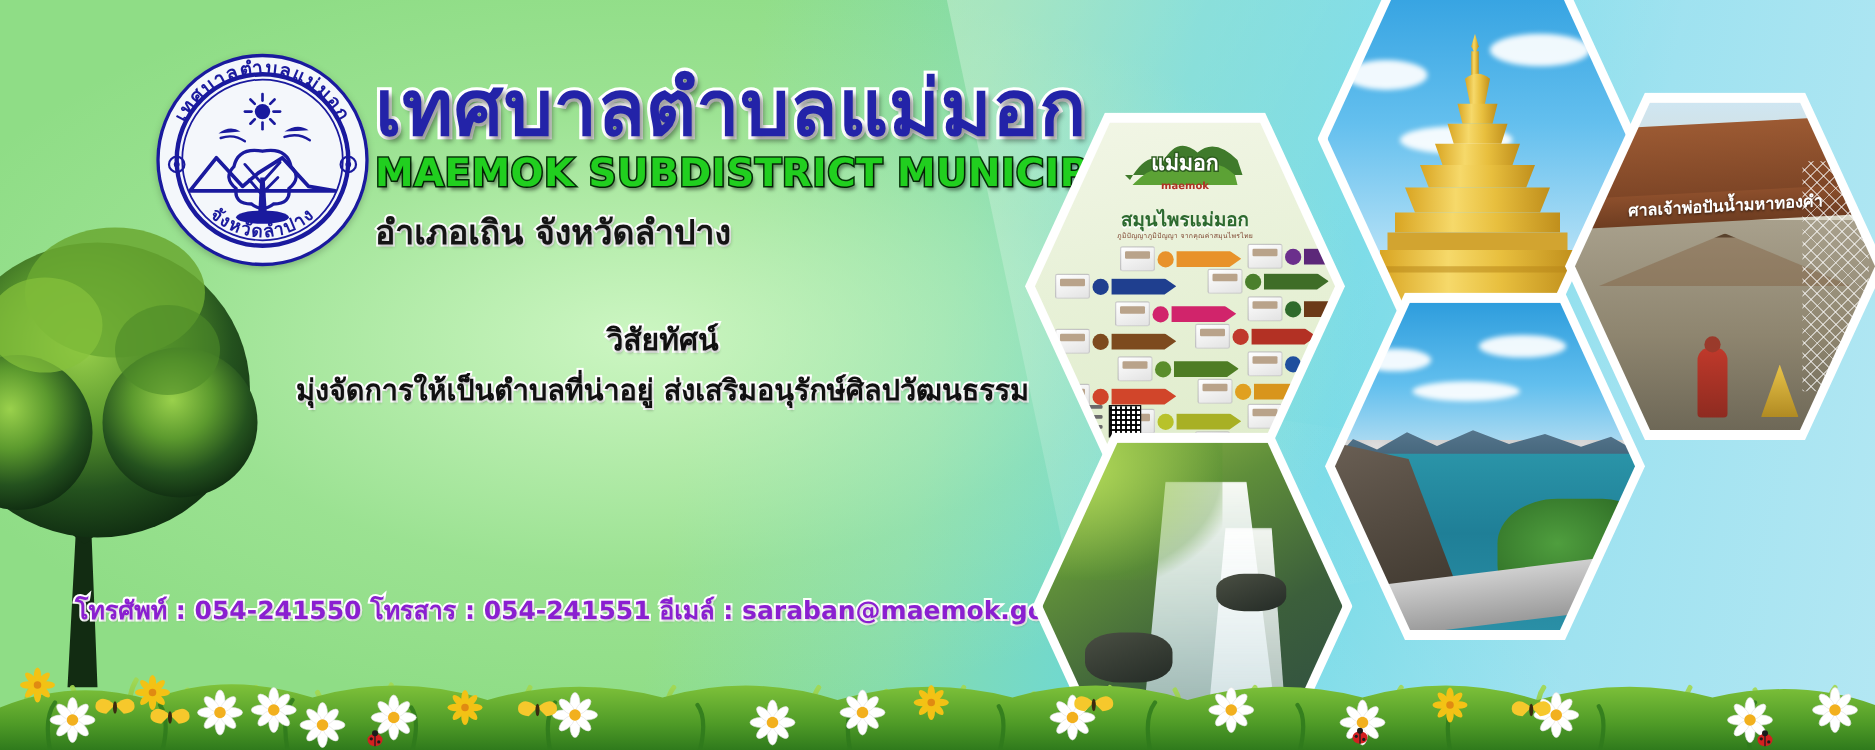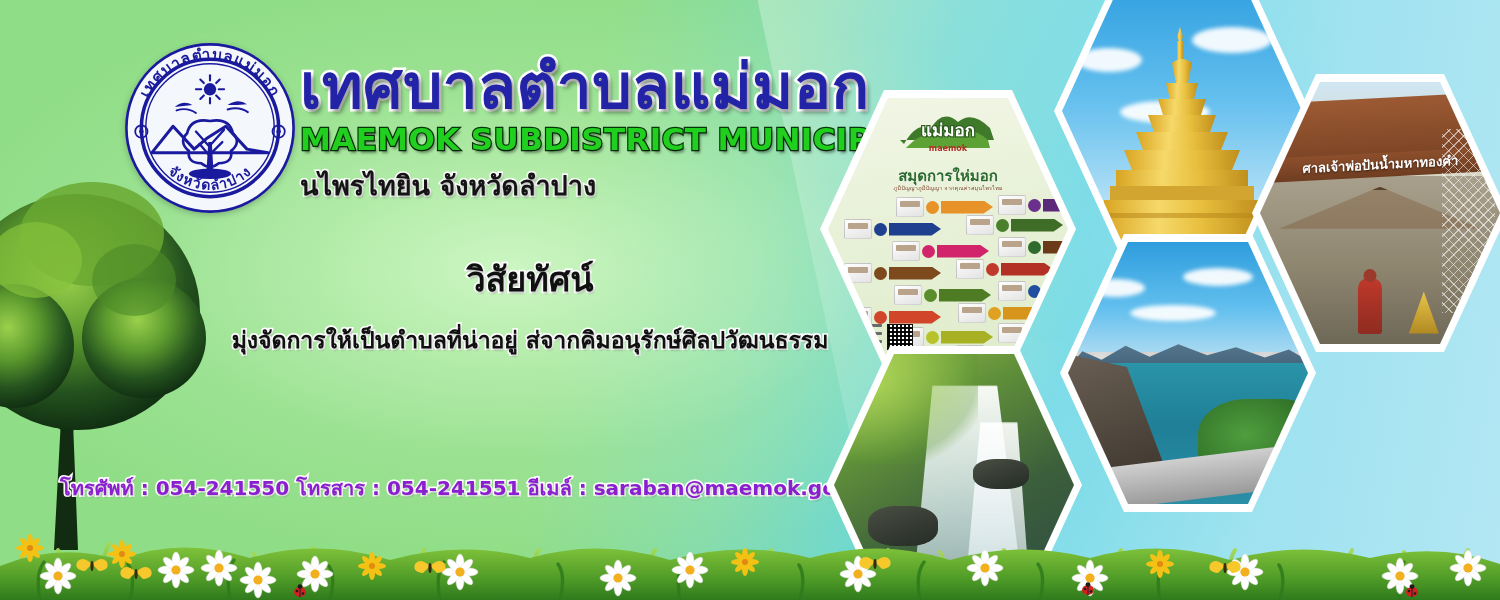--- a/index.html
+++ b/index.html
@@ -77,24 +77,24 @@
     font-size:27px; font-weight:bold; color:#141414;
     -webkit-text-stroke:3px #ffffff;
     paint-order:stroke fill;
     text-shadow:1px 2px 3px rgba(0,0,0,.30);
     white-space:nowrap;
   }
 
   
   .vision{ position:absolute; left:180px; top:252px; width:700px; text-align:center; }
   .vision-title{
-    font-size:34px; font-weight:bold; color:#101010;
+    font-size:24px; font-weight:bold; color:#101010;
     -webkit-text-stroke:3.4px #ffffff; paint-order:stroke fill;
     text-shadow:1px 2px 2px rgba(0,0,0,.22);
-    margin-bottom:18px;
+    margin-bottom:6px;
   }
   .vision-line{
     font-size:23px; font-weight:bold; color:#101010; line-height:1.42;
     -webkit-text-stroke:3.2px #ffffff; paint-order:stroke fill;
     text-shadow:1px 2px 2px rgba(0,0,0,.20);
     white-space:nowrap;
   }
 
   
   .contact{ position:absolute; left:60px; top:472px; width:790px; text-align:center; }
@@ -305,26 +305,26 @@
       <circle cx="22" cy="104" r="7" fill="none" stroke="#1a1a9e" stroke-width="2"></circle>
       <circle cx="22" cy="104" r="2.6" fill="#1a1a9e"></circle>
       <circle cx="178" cy="104" r="7" fill="none" stroke="#1a1a9e" stroke-width="2"></circle>
       <circle cx="178" cy="104" r="2.6" fill="#1a1a9e"></circle>
     </svg>
   </div>
 
   <div class="header-text">
     <div class="title-th">เทศบาลตำบลแม่มอก</div>
     <div class="title-en">MAEMOK SUBDISTRICT MUNICIPALITY</div>
-    <div class="title-sub">นไพรไทยิน จังหวัดลำปาง</div>
+    <div class="title-sub">อำเภอเถิน จังหวัดลำปาง</div>
   </div>
 
   <div class="vision">
     <div class="vision-title">วิสัยทัศน์</div>
-    <div class="vision-line">มุ่งจัดการให้เป็นตำบลที่น่าอยู่ ส่จากคิมอนุรักษ์ศิลปวัฒนธรรม</div>
+    <div class="vision-line">มุ่งจัดการให้เป็นตำบลที่น่าอยู่ ส่งเสริมอนุรักษ์ศิลปวัฒนธรรม</div>
   </div>
 
   <div class="contact">
     <div class="contact-line">โทรศัพท์ : 054-241550  โทรสาร : 054-241551 อีเมล์ : saraban@maemok.go.th</div>
   </div>
 
   <div class="collage">
 
     <div class="hex-ring" id="hex-pagoda-ring"></div>
     <div class="hex" id="hex-pagoda">
@@ -361,21 +361,21 @@
     <div class="hex-ring" id="hex-poster-ring"></div>
     <div class="hex" id="hex-poster">
       <div class="inner">
         <div class="poster-bg"></div>
         <svg class="poster-logo" viewBox="0 0 104 56" xmlns="http://www.w3.org/2000/svg">
           <path d="M8 38 q14 -24 26 -14 q12 -22 28 -8 q14 -12 32 6 l4 12 H4 Z" fill="#3f7a2b"></path>
           <path d="M12 40 q16 -16 26 -8 q12 -14 26 -4 q12 -8 28 6 l2 8 H10 Z" fill="#5ca235"></path>
           <text x="52" y="30" text-anchor="middle" font-size="17" font-weight="bold" fill="#ffffff" stroke="#2d5c1f" stroke-width="2.4" paint-order="stroke">แม่มอก</text>
           <text x="52" y="45" text-anchor="middle" font-size="8" font-weight="bold" fill="#b03024">maemok</text>
         </svg>
-        <div class="poster-head">สมุดการให่มอก</div>
+        <div class="poster-head">สมุนไพรแม่มอก</div>
         <div class="poster-sub">ภูมิปัญญาภูมิปัญญา จากคุณค่าสมุนไพรไทย</div>
 
         <div class="poster-grid">
           <div class="p-row" style="left:58px;top:0">
             <div class="p-card">
                 <i></i>
               </div>
             <div class="p-dot" style="background:#e8922a"></div>
             <div class="p-arrow" style="background:#e8922a"></div>
           </div>

